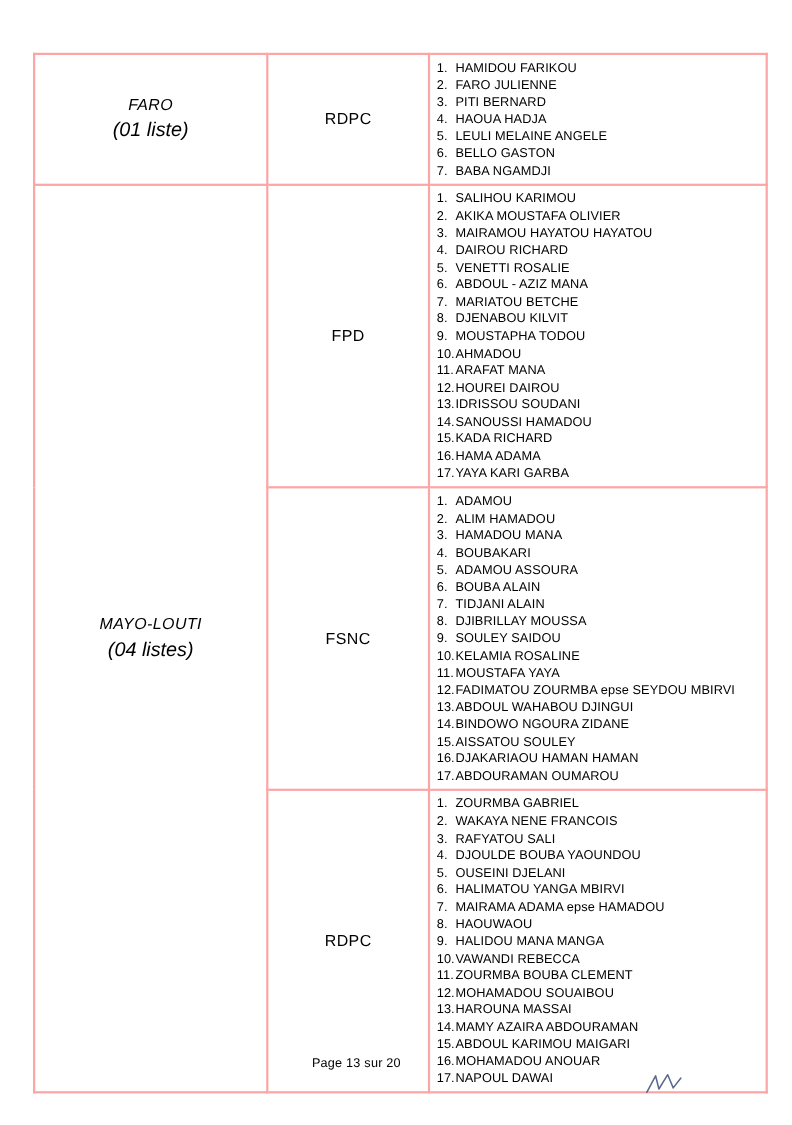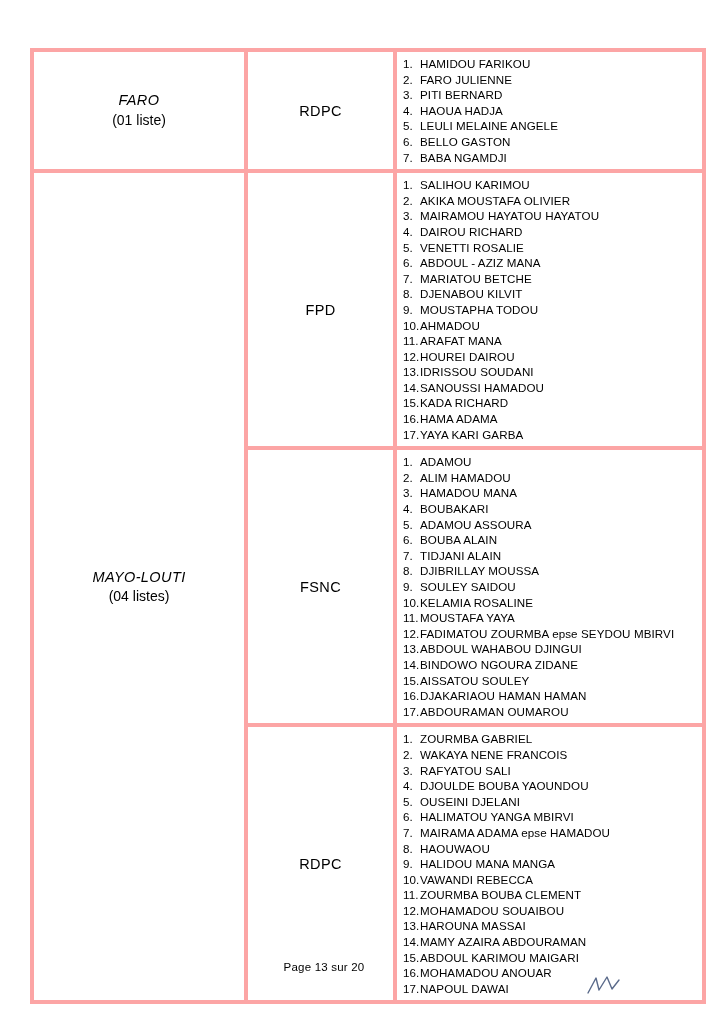--- a/index.html
+++ b/index.html
@@ -25,21 +25,21 @@
   }
   .doc-table {
     position: absolute;
     left: 30px;
     top: 48px;
     width: 660px;
     border-collapse: collapse;
     table-layout: fixed;
   }
   .doc-table td {
-    border: 4px solid #fca5a5;
+    border: 2px solid #fca5a5;
     vertical-align: top;
     padding: 0;
   }
   .col-dept {
     width: 210px;
   }
   .col-party {
     width: 145px;
   }
   .col-names {
@@ -49,22 +49,23 @@
     text-align: center;
     vertical-align: middle !important;
   }
   .dept-name {
     font-size: 14.5px;
     letter-spacing: 0.4px;
     line-height: 1.35;
     font-style: italic;
   }
   .dept-count {
-    font-size: 14px;
+    font-size: 18px;
     line-height: 1.35;
+    font-style: italic;
   }
   .party-name {
     font-size: 14.5px;
     letter-spacing: 0.4px;
   }
   .names-list {
     list-style: none;
     margin: 0;
     padding: 4px 0 4px 6px;
   }

